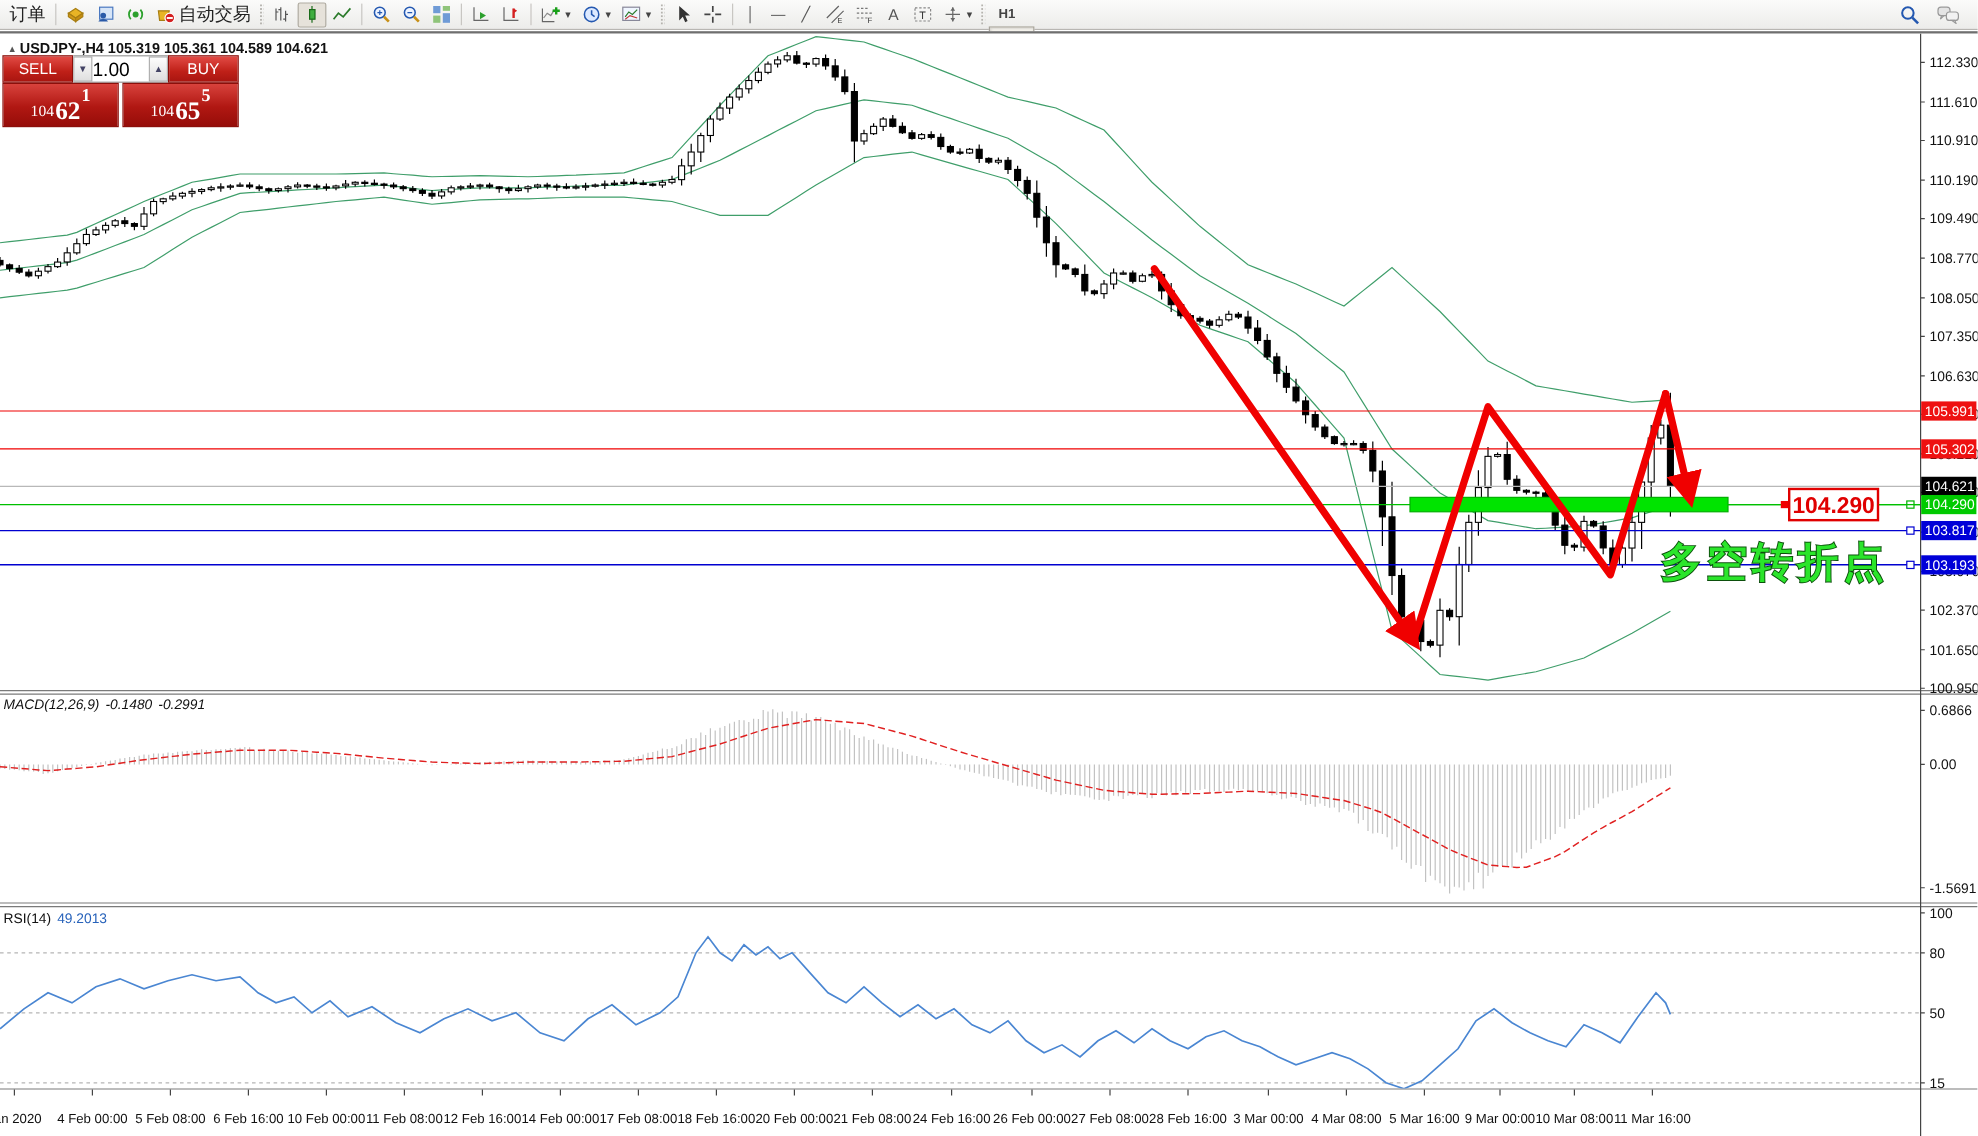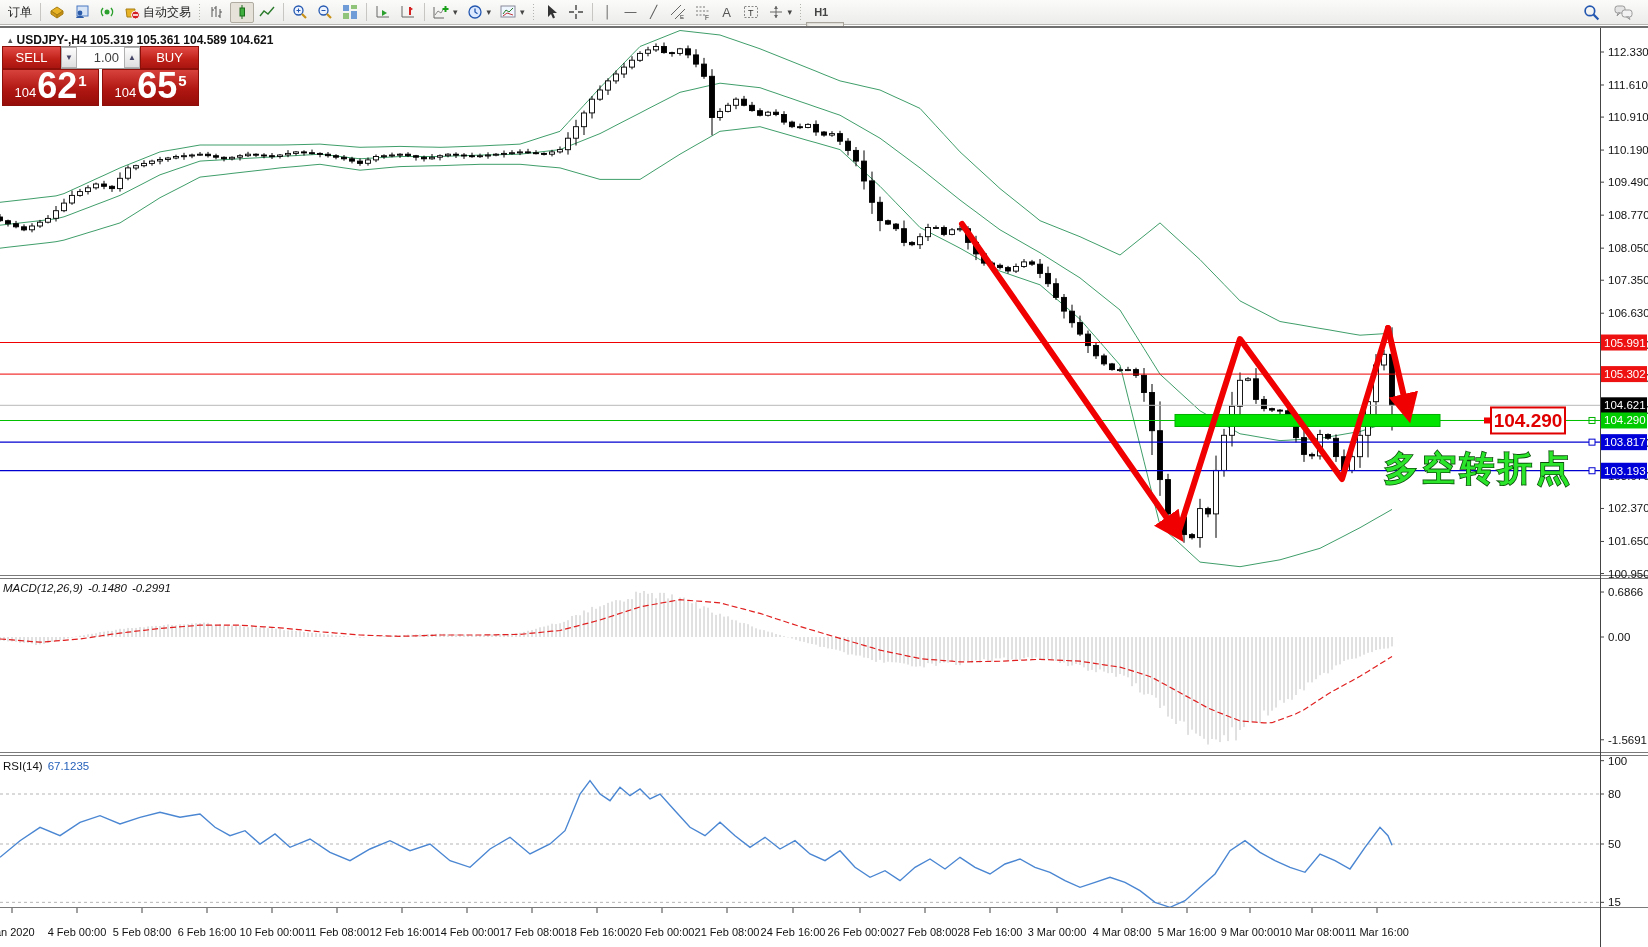--- a/index.html
+++ b/index.html
@@ -14,43 +14,43 @@
   .tb-btn.pressed { background:#e6e2da; border:1px solid #b0aca2; }
   .tb-btn svg { display:block; }
   .tb-sep { width:1px; height:18px; background:#c8c6c2; margin:0 3px; }
   .tb-grip { width:4px; height:18px; margin:0 2px;
     background-image:radial-gradient(#b5b3ae 35%, transparent 36%); background-size:3px 3px; }
   .tb-caret { font-size:9px; color:#444; margin-left:1px; }
   .tf-btn { height:20px; padding:0 7px; font-size:11px; font-weight:bold; color:#444;
     display:flex; align-items:center; border:1px solid transparent; }
   .tf-btn.active { background:#f6f4ee; border:1px solid #a8a49c; box-shadow:inset 1px 1px 2px #00000022; color:#111; }
   #tb-right { margin-left:auto; display:flex; align-items:center; gap:6px; padding-right:6px; }
-  .cjk { font-size:12px; color:#222; }
+  .cjk { font-size:15px; color:#222; }
   
   #chart-window { position:absolute; top:26px; left:0; width:1648px; height:921px;
     border-top:2px solid #6f6f6f; background:#fff; }
   #chart-svg { position:absolute; top:0; left:0; }
   #chart-title { position:absolute; left:8px; top:5px; font-size:12px; font-weight:bold; color:#111;
     display:flex; align-items:center; gap:4px; }
   #chart-title .mini { font-size:9px; color:#555; }
   
   #trade-panel { position:absolute; left:2px; top:18px; width:197px; font-family:"Liberation Sans",sans-serif; }
   .tp-row1 { display:flex; height:23px; }
   .tp-btn { width:59px; color:#fff; font-size:13px; display:flex; align-items:center; justify-content:center;
     background:linear-gradient(#e24b45,#bf2018 60%,#a91510); border:1px solid #8c0f0a; }
   .vol-box { flex:1; display:flex; background:#fff; border:1px solid #9a9a9a; border-left:none; border-right:none; }
   .vol-step { width:16px; display:flex; align-items:center; justify-content:center; font-size:8px; color:#446;
     background:linear-gradient(#fdfdfd,#dfdfdf); border:1px solid #b0b0b0; }
-  .vol-val { flex:1; text-align:right; font-size:13px; color:#404040; padding:3px 5px 0 0; }
+  .vol-val { flex:1; font-size:16px; color:#000000; padding:3px 5px 0 0; }
   .tp-row2 { display:flex; height:37px; margin-top:0px; }
   .price-box { width:100px; color:#fff; background:linear-gradient(#d8423c,#b01712 55%,#960d09);
-    border:1px solid #8c0f0a; display:flex; align-items:flex-end; justify-content:center; padding-bottom:3px; }
+    border:1px solid #8c0f0a; display:flex; align-items:flex-end; justify-content:center; padding-bottom:3px;font-family:Liberation Serif, serif; }
   .price-box + .price-box { margin-left:3px; }
   .p-small { font-size:13px; line-height:1; margin:0 1px 3px 0; }
-  .p-big   { font-size:36px; font-weight:bold; line-height:0.85;margin-top:12px; }
+  .p-big   { font-size:21px; font-weight:bold; line-height:0.85;margin-top:12px; }
   .p-sup   { font-size:15px; font-weight:bold; line-height:1; margin:0 0 14px 1px; }
   
   .pane-label { position:absolute; left:3px; font-size:11.5px; color:#111; display:flex; gap:5px; }
   #macd-label { top:554px;font-style:italic; }
   #rsi-label  { top:732px;align-items:center; }
 </style>
 </head>
 <body>
 
 <div id="toolbar">
@@ -1141,15 +1141,15 @@
     </div>
   </div>
 
   <div class="pane-label" id="macd-label">
     <span>MACD(12,26,9)</span>
     <span>-0.1480</span>
     <span>-0.2991</span>
   </div>
   <div class="pane-label" id="rsi-label">
     <span>RSI(14)</span>
-    <span style="color:#2762ba">67.1235</span>
+    <span style="color:#2762ba">49.2013</span>
   </div>
 </div>
 
 </body></html>

